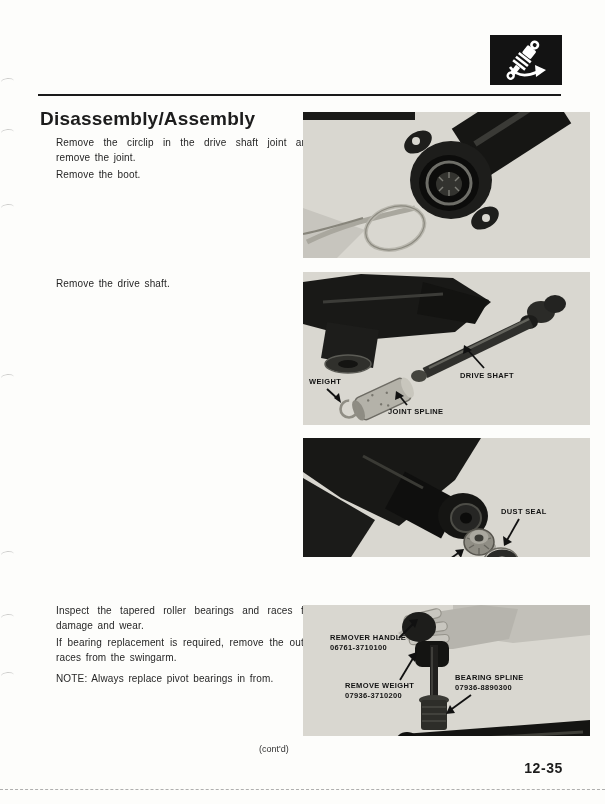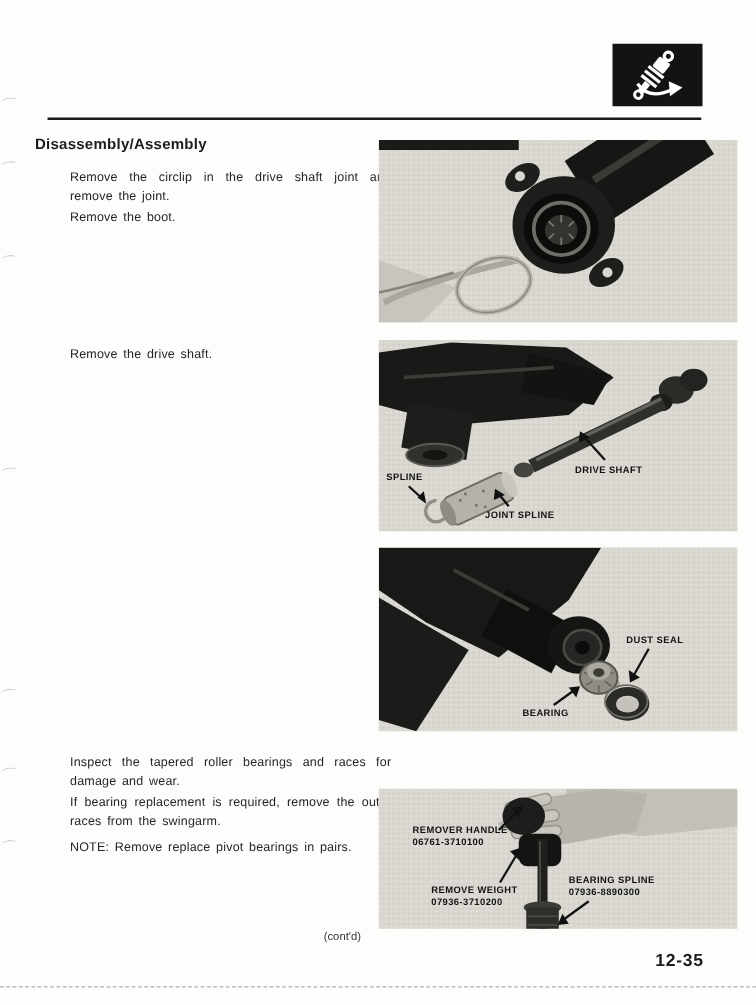--- a/index.html
+++ b/index.html
@@ -2,40 +2,40 @@
 <html><head>
 <meta charset="utf-8">
 <style>
   html,body{margin:0;padding:0;background:#ffffff;}
   .page{
     position:relative;width:605px;height:804px;background:#fdfdfb;overflow:hidden;
     font-family:"Liberation Sans",sans-serif;color:#1c1c1c;
   }
   .icon-box{position:absolute;left:490px;top:35px;width:72px;height:50px;background:#131313;}
   .header-rule{position:absolute;left:38px;top:94px;width:523px;height:2px;background:#1a1a1a;}
-  .title{position:absolute;left:28px;top:108px;font-size:12px;font-weight:bold;letter-spacing:.2px;}
+  .title{position:absolute;left:40px;top:108px;font-size:19px;font-weight:bold;letter-spacing:.2px;}
   .para{position:absolute;left:40px;width:257px;font-size:10px;line-height:14.5px;
         letter-spacing:.15px;word-spacing:1.6px;text-align:justify;color:#262626;margin-left:16px;}
   .para.nojust{text-align:left;}
   .p1{top:136px;} .p2{top:168px;} .p3{top:277px;} .p4{top:443px;}
   .p5{top:604px;} .p6{top:636px;} .pnote{top:672px;}
   .contd{position:absolute;left:259px;top:744px;font-size:9px;color:#333;}
   .page-number{position:absolute;right:42px;top:760px;font-size:14px;font-weight:bold;letter-spacing:.6px;}
   .bottom-rule{position:absolute;left:0;top:789px;width:605px;border-top:1px dashed #9c9c9c;opacity:.8;}
   .photo{
     position:absolute;left:303px;width:287px;overflow:hidden;
     background-color:#d9d7d0;
     background-image:
       radial-gradient(rgba(255,255,255,.55) 18%, transparent 20%),
       radial-gradient(rgba(112,110,102,.22) 15%, transparent 17%);
     background-size:4px 4px,4px 4px;background-position:0 0,2px 2px;
   }
   .photo svg{position:absolute;left:0;top:0;}
   .fig1{top:112px;height:146px;} .fig2{top:272px;height:153px;}
-  .fig3{top:438px;height:147px;} .fig4{top:631px;height:112px;}
+  .fig3{top:438px;height:119px;} .fig4{top:605px;height:131px;}
   .plabel{position:absolute;font-size:7.5px;font-weight:bold;letter-spacing:.35px;
           color:#121212;white-space:nowrap;line-height:9.5px;}
   .mark{position:absolute;left:1px;width:13px;height:6px;border-top:1.5px solid #b8b8b6;
         border-radius:50% 50% 0 0;opacity:.65;transform:rotate(-6deg);}
 </style>
 </head>
 <body>
 
 <div class="page">
 
@@ -65,21 +65,21 @@
   <div class="mark" style="top:551px"></div>
   <div class="mark" style="top:614px"></div>
   <div class="mark" style="top:672px"></div>
 
   <div class="title">Disassembly/Assembly</div>
   <div class="para p1">Remove the circlip in the drive shaft joint and remove the joint.</div>
   <div class="para p3 nojust">Remove the drive shaft.</div>
   <div class="para p2 nojust">Remove the boot.</div>
   <div class="para p5">Inspect the tapered roller bearings and races for damage and wear.</div>
   <div class="para p6">If bearing replacement is required, remove the outer races from the swingarm.</div>
-  <div class="para pnote nojust">NOTE: Remove replace pivot bearings in pairs.</div>
+  <div class="para pnote nojust">NOTE: Always replace pivot bearings in from.</div>
   <div class="contd">(cont'd)</div>
 
   <div class="photo fig1">
     <svg width="287" height="146" viewBox="0 0 287 146">
       <rect x="0" y="0" width="112" height="8" fill="#1a1a18"></rect>
       <polygon points="0,96 62,118 34,146 0,146" fill="#c7c5be"></polygon>
       <line x1="252" y1="-14" x2="165" y2="42" stroke="#161614" stroke-width="60"></line>
       <line x1="250" y1="-18" x2="172" y2="32" stroke="#3a3a36" stroke-width="6"></line>
       <ellipse cx="115" cy="30" rx="15" ry="10" transform="rotate(-32 115 30)" fill="#1e1e1c"></ellipse>
       <circle cx="113" cy="29" r="4" fill="#d9d7d0"></circle>
@@ -136,21 +136,21 @@
         <line x1="24" y1="117" x2="36" y2="128"></line>
         <line x1="181" y1="96" x2="163" y2="76"></line>
         <line x1="104" y1="133" x2="95" y2="122"></line>
       </g>
       <g fill="#111111">
         <polygon points="38,131 31,126 36,121"></polygon>
         <polygon points="161,73 160,82 169,78"></polygon>
         <polygon points="93,119 92,128 101,124"></polygon>
       </g>
     </svg>
-    <div class="plabel" style="left:6px;top:105px">SPLINE</div>
+    <div class="plabel" style="left:6px;top:105px">WEIGHT</div>
     <div class="plabel" style="left:157px;top:99px">DRIVE SHAFT</div>
     <div class="plabel" style="left:85px;top:135px">JOINT SPLINE</div>
   </div>
 
   <div class="photo fig3">
     <svg width="287" height="147" viewBox="0 0 287 147">
       <polygon points="0,0 178,0 152,42 96,88 38,60 0,34" fill="#181816"></polygon>
       <polygon points="0,40 72,82 30,147 0,138" fill="#1b1b19"></polygon>
       <line x1="92" y1="52" x2="148" y2="82" stroke="#0f0f0e" stroke-width="42"></line>
       <ellipse cx="160" cy="78" rx="25" ry="23" fill="#151513"></ellipse>

